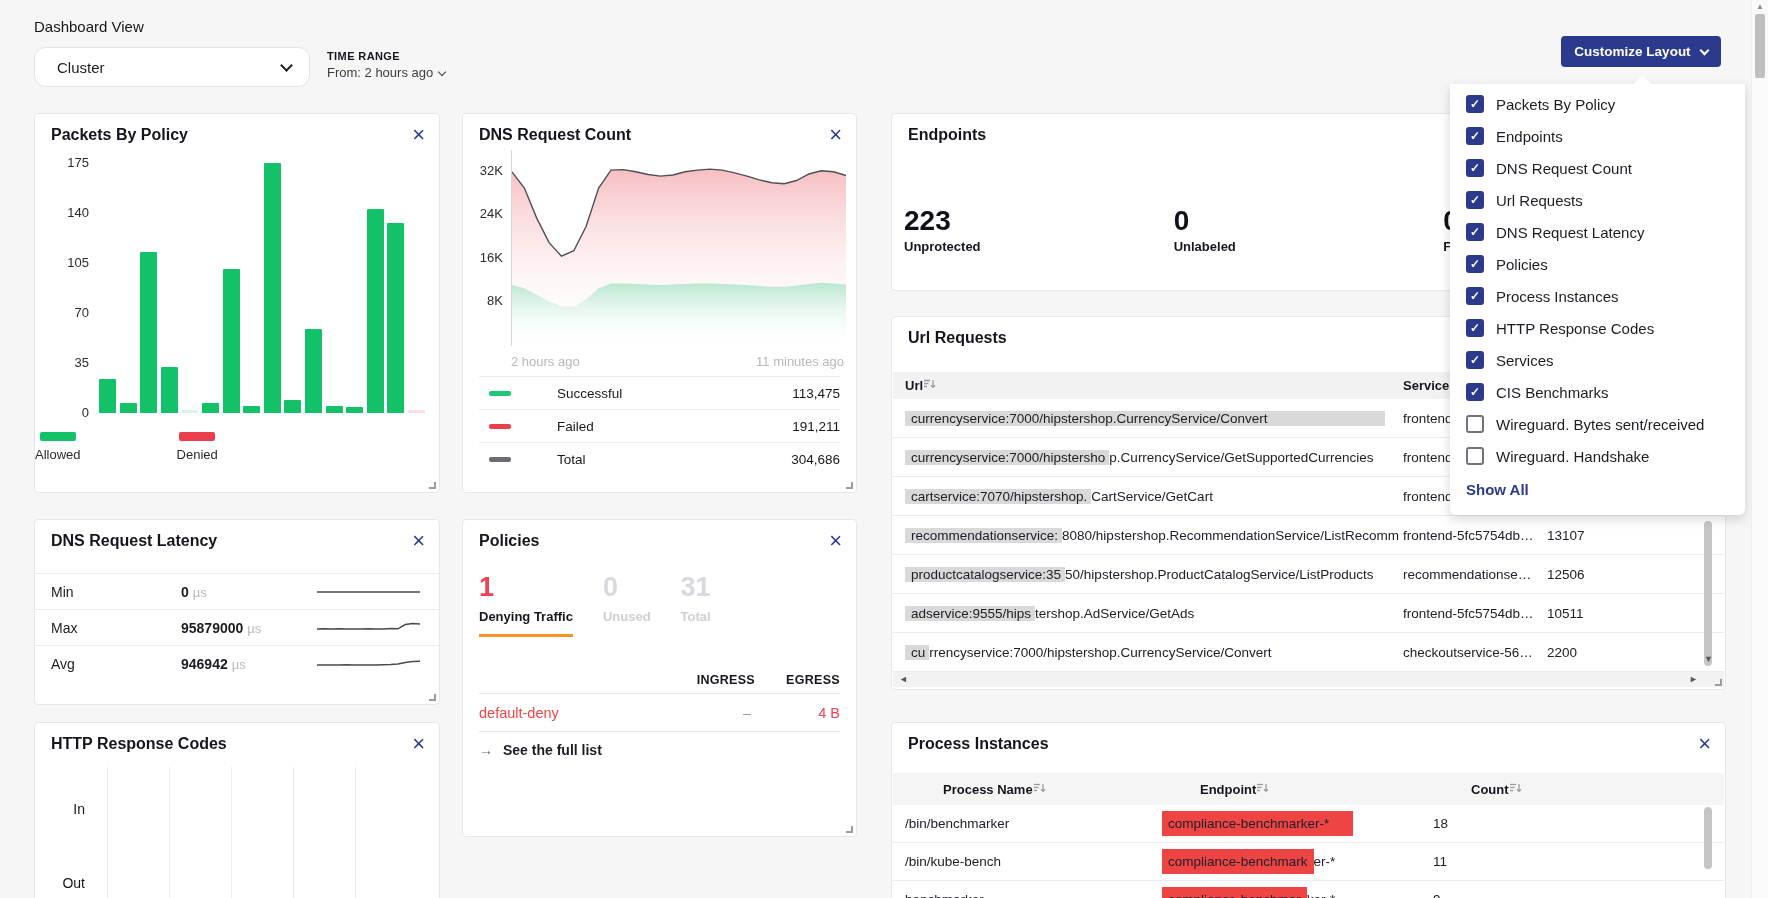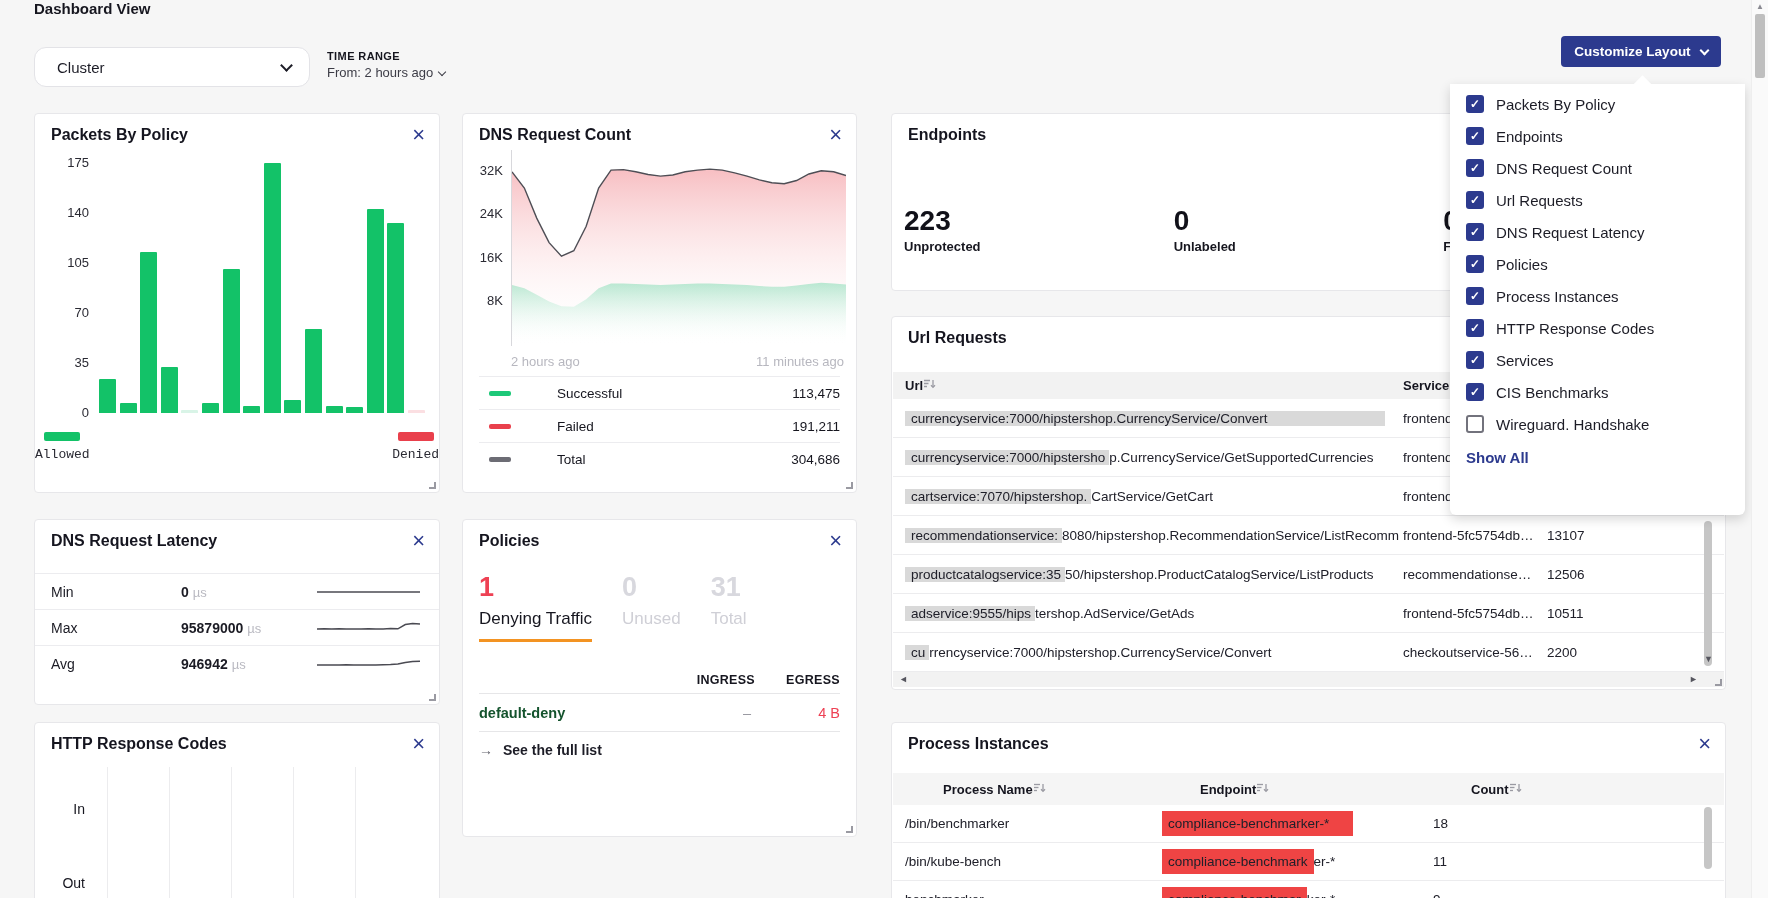--- a/index.html
+++ b/index.html
@@ -3,21 +3,21 @@
 <meta charset="utf-8">
 <style>
   * { margin:0; padding:0; box-sizing:border-box; }
   html,body { background:#e9e9e9; }
   body { font-family:"Liberation Sans", sans-serif; }
   #app {
     position:relative; width:1768px; height:898px; overflow:hidden;
     background:#f6f6f6; color:#16161f;
   }
   
-  .page-title { position:absolute; left:34px; top:0; font-size:15px; font-weight:700; color:#16161f; }
+  .page-title { position:absolute; left:34px; top:18px; font-size:15px; font-weight:400; color:#16161f; }
   .view-select {
     position:absolute; left:34px; top:47px; width:276px; height:40px;
     background:#fff; border:1px solid #e3e3e7; border-radius:12px;
     display:flex; align-items:center; padding:0 18px 0 22px; cursor:pointer;
   }
   .view-select .val { font-size:15px; color:#1c1c26; flex:1; }
   .chev { width:9px; height:9px; border-right:2px solid #1c1c26; border-bottom:2px solid #1c1c26; transform:rotate(45deg); margin-top:-4px; }
   .chev.small { width:6px; height:6px; border-width:1.5px; border-color:#3c3c46; display:inline-block; margin-left:6px; margin-top:0; vertical-align:2px; }
   .time-range { position:absolute; left:327px; top:50px; }
   .time-range .tr-label { font-size:11px; font-weight:700; letter-spacing:.4px; color:#16161f; }
@@ -35,21 +35,21 @@
   .close-x { position:absolute; top:8px; right:14px; font-size:22px; line-height:1.2; color:#2c3a8e; cursor:pointer; font-weight:400; }
   .resize-handle { position:absolute; right:3px; bottom:3px; width:7px; height:7px; border-right:2px solid #9a9aa2; border-bottom:2px solid #9a9aa2; cursor:nwse-resize; }
   
   #card-packets { left:34px; top:113px; width:406px; height:380px; }
   .pbp-yticks span { position:absolute; left:18px; width:36px; text-align:right; font-size:13px; color:#2a2a33; }
   .pbp-bars { position:absolute; left:64px; right:14px; top:49px; height:250px; display:flex; align-items:flex-end; justify-content:space-between; }
   .bar { width:17px; border-radius:1px 1px 0 0; }
   .bar.allowed { background:#13c268; }
   .bar.allowed-faint { background:#d9f4e7; }
   .bar.denied-faint { background:#fbdfe2; }
-  .pbp-legend { position:absolute; left:0; right:0; top:318px; display:flex; justify-content:space-between; gap:96px;font-family:Liberation Mono, monospace; }
+  .pbp-legend { position:absolute; left:0; right:0; top:318px; display:flex; justify-content:flex-start; gap:96px; }
   .pbp-legend .entry { display:flex; flex-direction:column; align-items:center; }
   .pbp-legend .swatch { width:36px; height:9px; border-radius:2px; }
   .pbp-legend .lbl { margin-top:6px; font-size:13px; color:#2a2a33; }
   
   #card-dnscount { left:462px; top:113px; width:395px; height:380px; }
   .dc-yticks span { position:absolute; left:0; width:40px; text-align:right; font-size:13px; color:#2a2a33; }
   .dc-plot { position:absolute; left:48px; top:36px; width:335px; height:196px; border-left:1px solid #d8d8dc; }
   .dc-plot svg { position:absolute; inset:0; width:100%; height:100%; }
   .dc-xlabels { position:absolute; left:48px; right:12px; top:240px; display:flex; justify-content:space-between; font-size:13px; color:#b7b7bf; }
   .dc-legend { position:absolute; left:16px; right:16px; top:262px; }
@@ -87,29 +87,29 @@
   .lat-row .num { color:#1b1b24; font-weight:600; }
   .lat-row .unit { color:#b9b9c1; margin-left:4px; font-size:13px; }
   .lat-row svg { position:absolute; right:18px; top:7px; }
   
   #card-policies { left:462px; top:519px; width:395px; height:318px; }
   .pol-stats { position:absolute; left:16px; top:52px; display:flex; gap:30px; }
   .pol-stat { padding-bottom:10px; }
   .pol-stat.active { border-bottom:3px solid #f39322; }
   .pol-stat .num { font-size:27px; font-weight:800; color:#d8d8de; }
   .pol-stat.active .num { color:#ee4154; }
-  .pol-stat .lbl { font-size:17px; font-weight:400; color:#cfcfd6; margin-top:6px; }
+  .pol-stat .lbl { font-size:13px; font-weight:700; color:#cfcfd6; margin-top:6px; }
   .pol-stat.active .lbl { color:#16161f; }
   .pol-table { position:absolute; left:16px; right:16px; top:146px; }
   .pol-thead { display:flex; height:28px; align-items:center; font-size:12.5px; font-weight:700; letter-spacing:.3px; color:#16161f; border-bottom:1px solid #e6e6e8; }
   .pol-thead .fname { flex:1; }
   .pol-thead .fin, .pol-row .fin { width:100px; text-align:right; }
   .pol-thead .feg, .pol-row .feg { width:85px; text-align:right; }
   .pol-row { display:flex; height:38px; align-items:center; border-bottom:1px solid #e6e6e8; font-size:14.5px; }
-  .pol-row .fname { flex:1; color:#14532d; font-weight:700; cursor:pointer; }
+  .pol-row .fname { flex:1; color:#ef4444; font-weight:400; cursor:pointer; }
   .pol-row .fin { color:#9a9aa2; padding-right:4px; }
   .pol-row .feg { color:#ee4154; font-weight:500; }
   .pol-footer { position:absolute; left:16px; top:222px; font-size:14px; font-weight:600; color:#1c1c26; cursor:pointer; display:flex; align-items:center; gap:10px; }
   .pol-footer .arr { color:#63636c; font-weight:400; }
   
   #card-http { left:34px; top:722px; width:406px; height:220px; }
   .http-grid { position:absolute; left:72px; right:22px; top:44px; bottom:0;
     background:repeating-linear-gradient(to right, #ececee 0 1px, transparent 1px 62px); }
   .http-lbl { position:absolute; left:22px; width:28px; text-align:right; font-size:14px; color:#16161f; }
   
@@ -526,20 +526,24 @@
         <div class="menu-item">
           <span class="cbox on">✓</span>
           <span class="lbl">Services</span>
         </div>
         <div class="menu-item">
           <span class="cbox on">✓</span>
           <span class="lbl">CIS Benchmarks</span>
         </div>
         <div class="menu-item">
           <span class="cbox off"></span>
+          <span class="lbl">Wireguard. Bytes sent/received</span>
+        </div>
+        <div class="menu-item">
+          <span class="cbox off"></span>
           <span class="lbl">Wireguard. Handshake</span>
         </div>
       </div>
     <span class="show-all">Show All</span>
   </div>
 
   <div class="page-scroll">
     <span class="up">▲</span>
     <div class="thumb"></div>
   </div>

